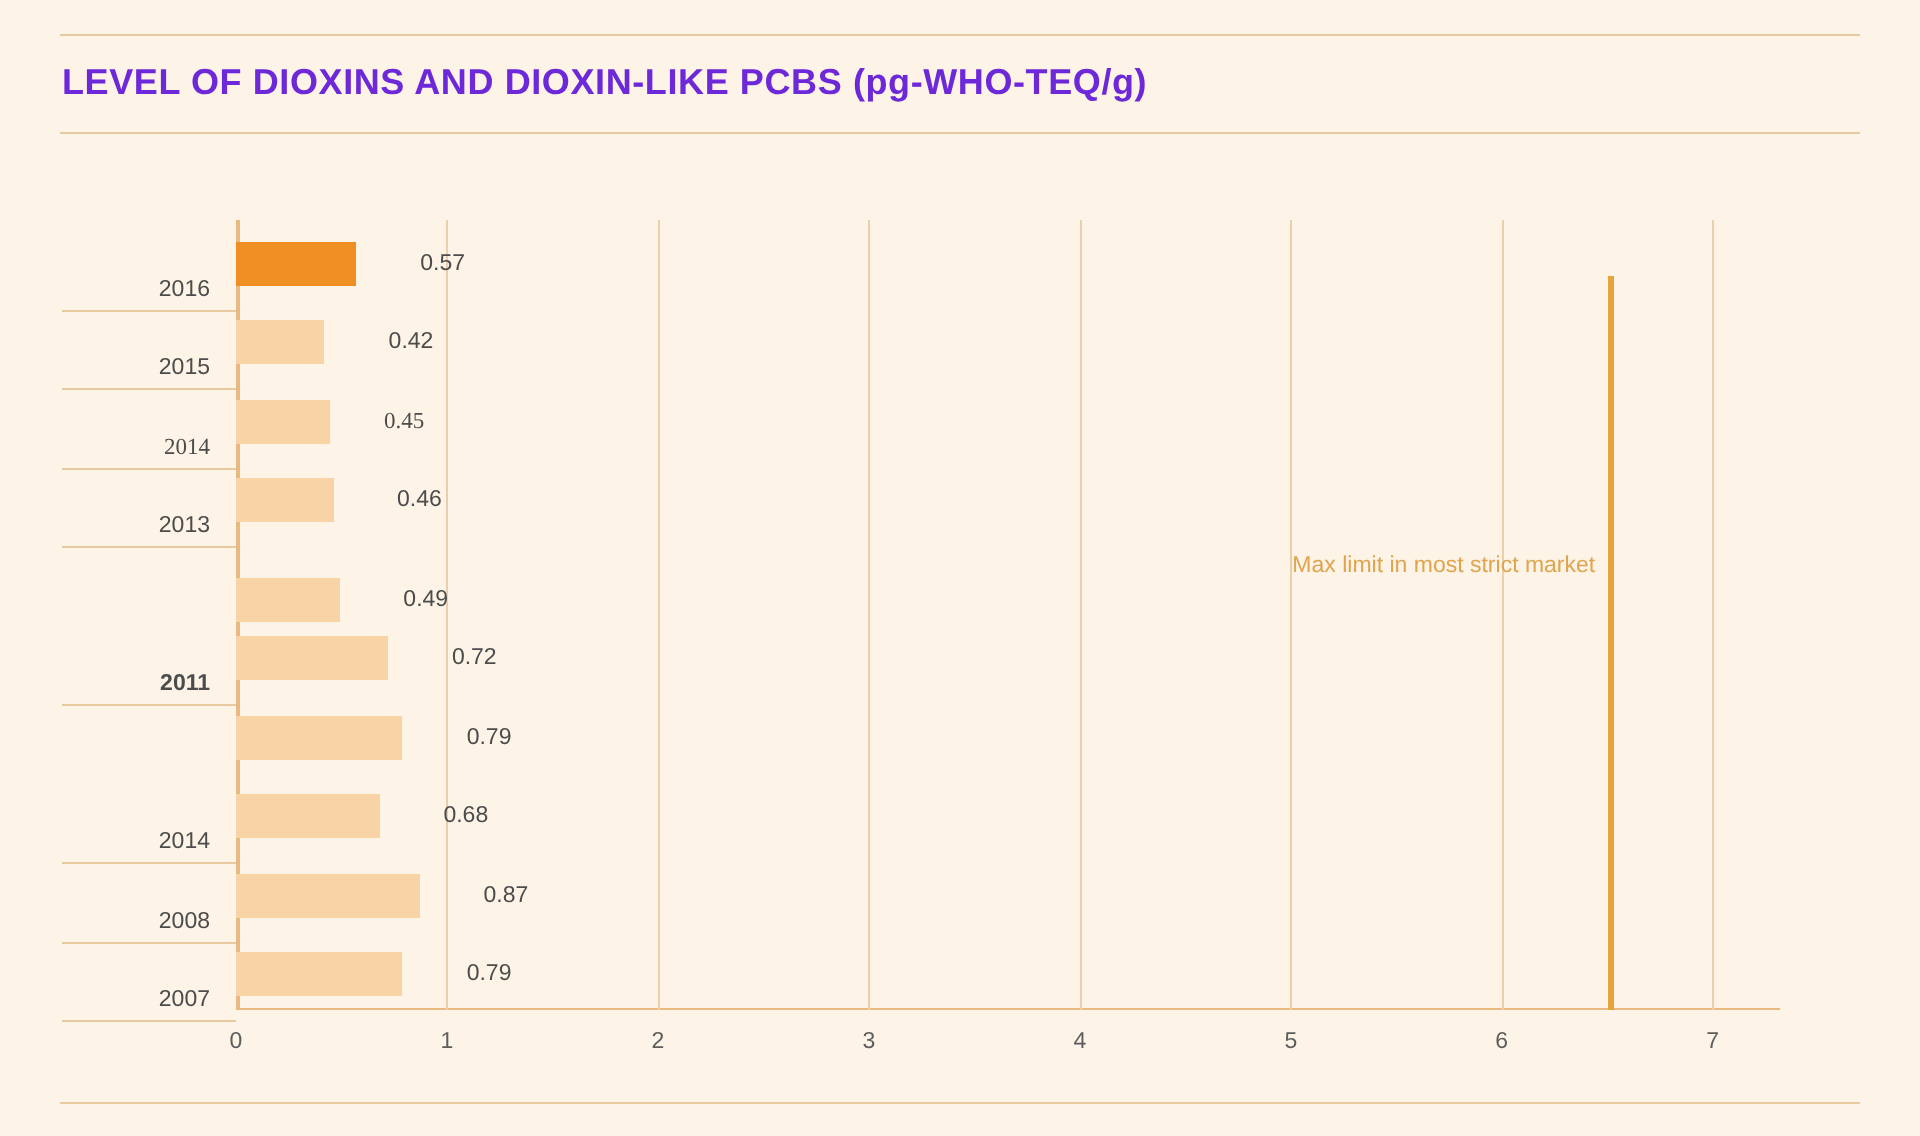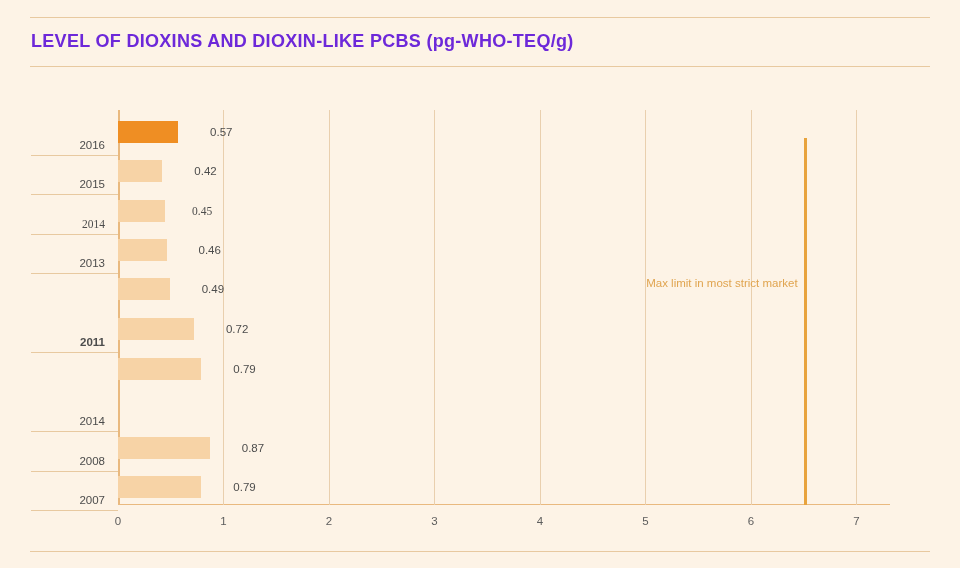--- a/index.html
+++ b/index.html
@@ -230,31 +230,35 @@
           <div class="bar-value" style="left: 52.3014px;">0.42</div>
         </div>
         <div class="bar-row" style="top: 89.75px; right: 0px;">
           <div class="bar" style="width: 47.4658px;"></div>
           <div class="bar-value" style="left: 50px; font-family: Liberation Serif, serif;">0.45</div>
         </div>
         <div class="bar-row" style="top: 129.25px; right: 0px;">
           <div class="bar" style="width: 48.5205px;"></div>
           <div class="bar-value" style="left: 56.5205px;">0.46</div>
         </div>
-        <div class="bar-row" style="top: 168px; right: 0px; padding-left: 45px;">
+        <div class="bar-row" style="top: 179px; right: 0px; padding-left: 45px;">
           <div class="bar" style="width: 51.6849px;"></div>
           <div class="bar-value" style="left: 59.6849px;">0.49</div>
         </div>
         <div class="bar-row" style="top: 208.25px; right: 0px;">
           <div class="bar" style="width: 75.9452px;"></div>
           <div class="bar-value" style="left: 83.9452px;">0.72</div>
         </div>
         <div class="bar-row" style="top: 247.75px; right: 0px;">
           <div class="bar" style="width: 83.3288px;"></div>
           <div class="bar-value" style="left: 91.3288px;">0.79</div>
+        </div>
+        <div class="bar-row" style="top: 287.25px; right: 0px;">
+          <div class="bar" style="width: 71.726px;"></div>
+          <div class="bar-value" style="left: 79.726px;">0.68</div>
         </div>
         <div class="bar-row" style="top: 326.75px; right: 0px;">
           <div class="bar" style="width: 91.7671px;"></div>
           <div class="bar-value" style="left: 99.7671px;">0.87</div>
         </div>
         <div class="bar-row" style="top: 366.25px; right: 0px;">
           <div class="bar" style="width: 83.3288px;"></div>
           <div class="bar-value" style="left: 91.3288px;">0.79</div>
         </div>
       </div>

